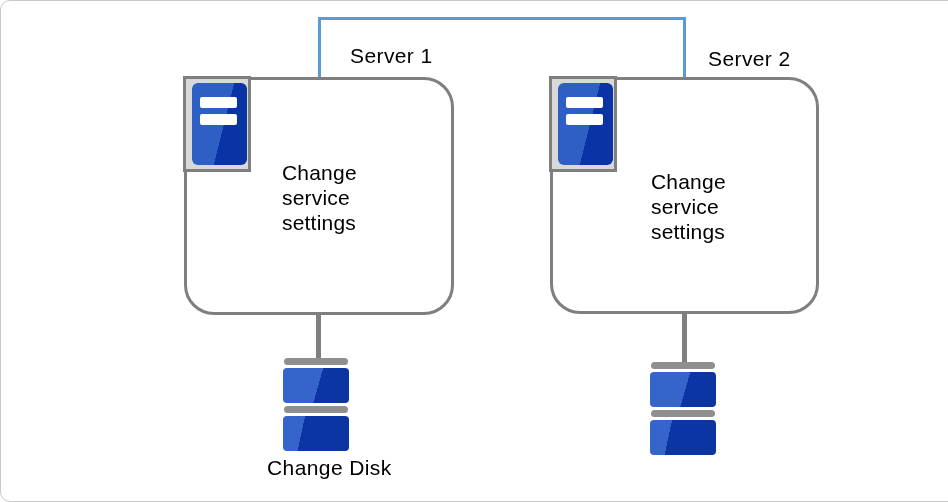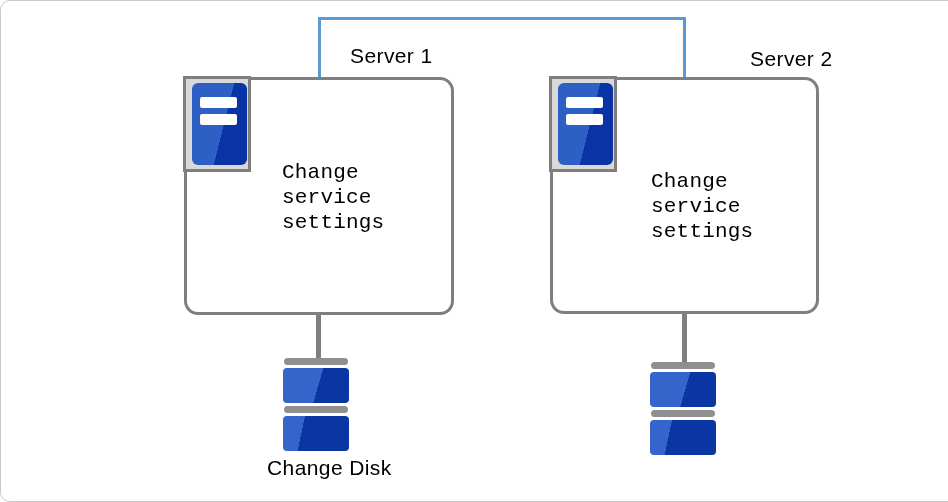--- a/index.html
+++ b/index.html
@@ -14,27 +14,27 @@
   .net-link {
     position:absolute; left:317px; top:16px; width:368px; height:60px;
     box-sizing:border-box;
     border:3px solid #5B9BD5; border-bottom:none;
   }
 
   .node-label {
     position:absolute; font-size:21px; letter-spacing:0.4px; white-space:nowrap;
   }
   #server1-label { left:349px; top:43px; }
-  #server2-label { left:749px; top:46px; }
+  #server2-label { left:707px; top:46px; }
   .mirror-label  { position:absolute; left:266px; top:455px; font-size:21px; letter-spacing:0.4px; }
 
   
   .server-box {
     position:absolute; box-sizing:border-box; background:#ffffff;
-    border:3px solid #7F7F7F; border-radius:14px;font-family:Liberation Mono, monospace;
+    border:3px solid #7F7F7F; border-radius:30px;
   }
   #server1-box { left:183px; top:76px; width:270px; height:238px; }
   #server2-box { left:549px; top:76px; width:269px; height:237px; }
 
   
   .icon-frame {
     position:absolute; left:-4px; top:-4px; width:68px; height:96px;
     box-sizing:border-box; background:#D9D9D9; border:3px solid #7F7F7F;
   }
   .tower {

